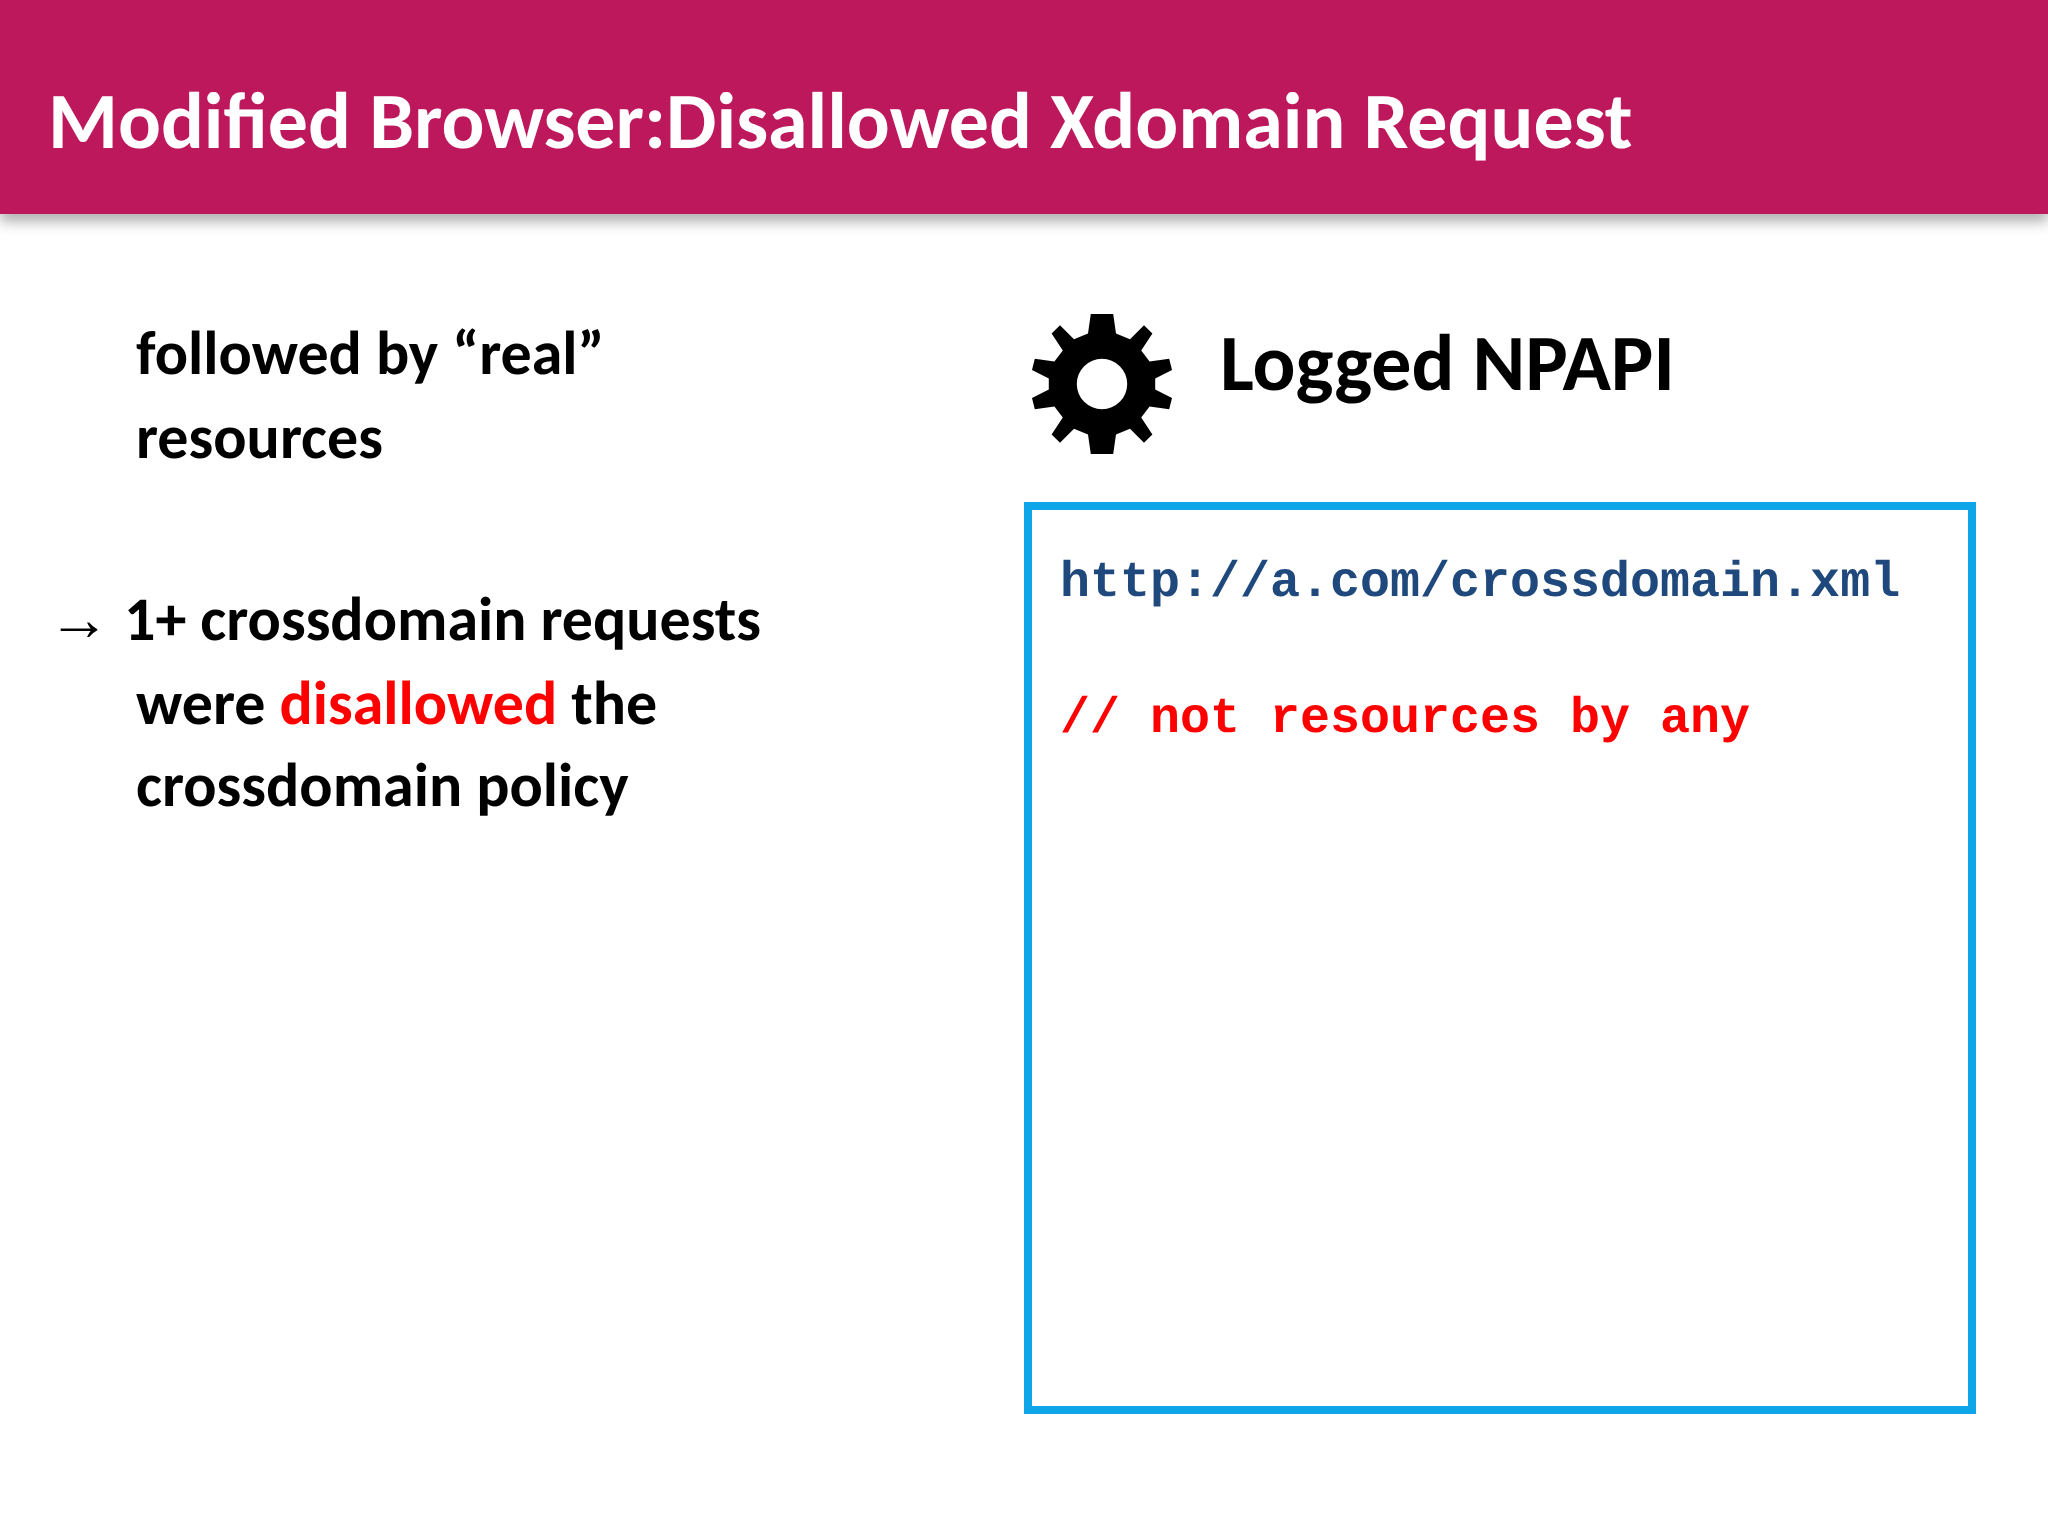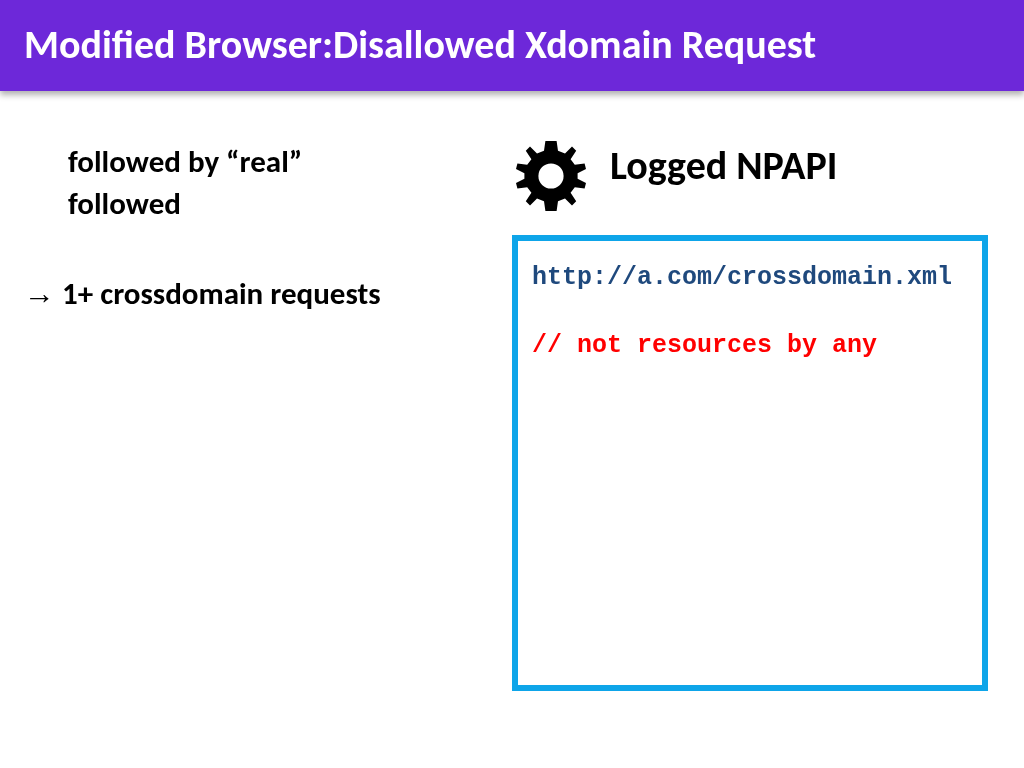--- a/index.html
+++ b/index.html
@@ -4,23 +4,23 @@
 <style>
   * { margin: 0; padding: 0; box-sizing: border-box; }
   body {
     width: 1024px;
     height: 768px;
     font-family: Calibri, Arial, sans-serif;
     background: #ffffff;
     overflow: hidden;
   }
   .header {
-    background: #6d28d9;
+    background: #be185d;
     color: #ffffff;
-    padding: 20px 24px 22px 24px;
+    padding: 36px 24px 22px 24px;
     font-size: 40px;
     font-weight: bold;
     box-shadow: 0 4px 6px rgba(0,0,0,0.3);
   }
   .content {
     display: flex;
     padding: 50px 16px 0 16px;
   }
   .left-col {
     width: 490px;
@@ -67,21 +67,21 @@
     width: 70px;
     height: 70px;
     margin-right: 24px;
   }
   .npapi-title {
     font-size: 40px;
     font-weight: bold;
     color: #000000;
   }
   .code-box {
-    border: 6px solid #0ea5e9;
+    border: 4px solid #0ea5e9;
     width: 476px;
     height: 456px;
     padding: 20px 14px;
     font-family: "Courier New", monospace;
     font-size: 25px;
     font-weight: bold;
     line-height: 1.35;
   }
   .code-url {
     color: #1f497d;
@@ -98,24 +98,28 @@
 
 <div class="header">
   <span>Modified Browser:Disallowed Xdomain Request</span>
 </div>
 
 <div class="content">
 
   <div class="left-col">
     <div class="para1">
       <span class="indent">followed by “real”</span>
-      <span class="indent">followed</span>
+      <span class="indent">resources</span>
     </div>
     <div class="para2">
       <span class="arrow">→</span><span> 1+ crossdomain requests</span>
+      <span class="indent">
+        <span>were </span><span class="disallowed">disallowed</span><span> the</span>
+      </span>
+      <span class="indent">crossdomain policy</span>
     </div>
   </div>
 
   <div class="right-col">
     <div class="right-header">
       <span class="gear-icon">
         <svg viewBox="0 0 100 100" width="70" height="70">
           <path fill="#000000" d="M50 0 L58 0 L60 14 L70 18 L80 8 L86 14 L78 26 L84 34 L98 32 L100 40 L88 46 L88 54 L100 60 L98 68 L84 66 L78 74 L86 86 L80 92 L70 82 L60 86 L58 100 L50 100 L42 100 L40 86 L30 82 L20 92 L14 86 L22 74 L16 66 L2 68 L0 60 L12 54 L12 46 L0 40 L2 32 L16 34 L22 26 L14 14 L20 8 L30 18 L40 14 L42 0 Z M50 32 A18 18 0 1 0 50 68 A18 18 0 1 0 50 32 Z" fill-rule="evenodd"></path>
         </svg>
       </span>

